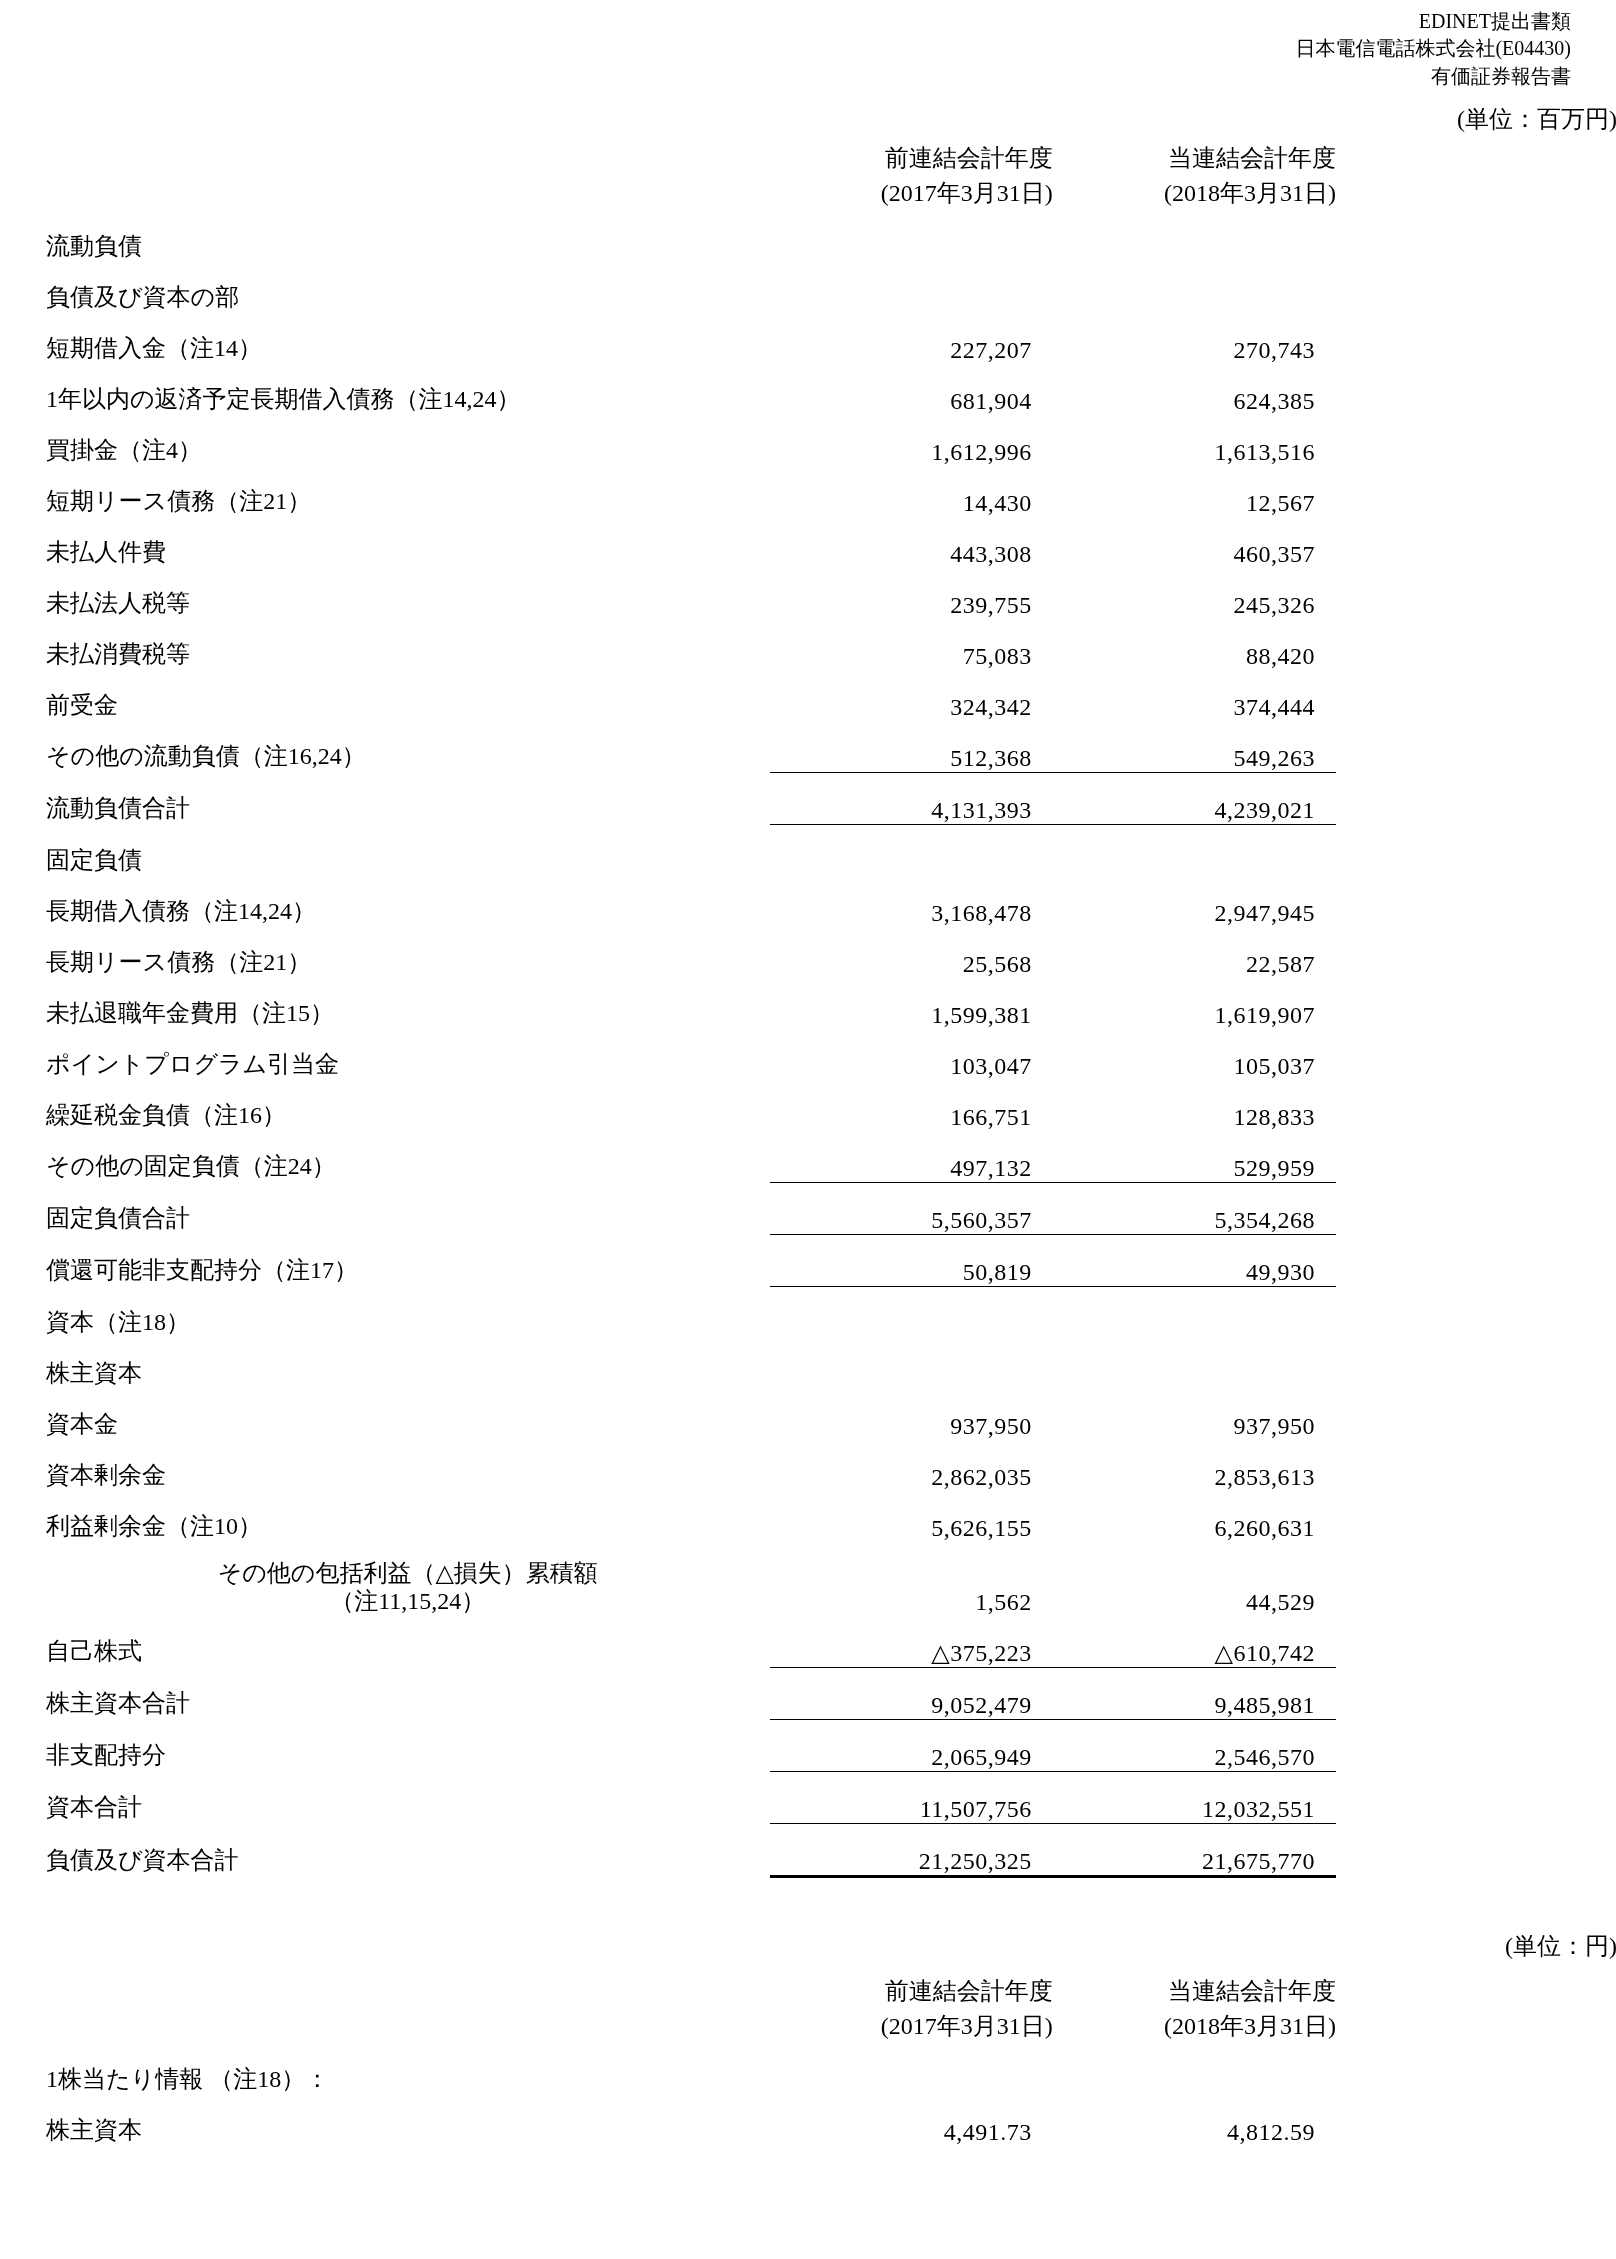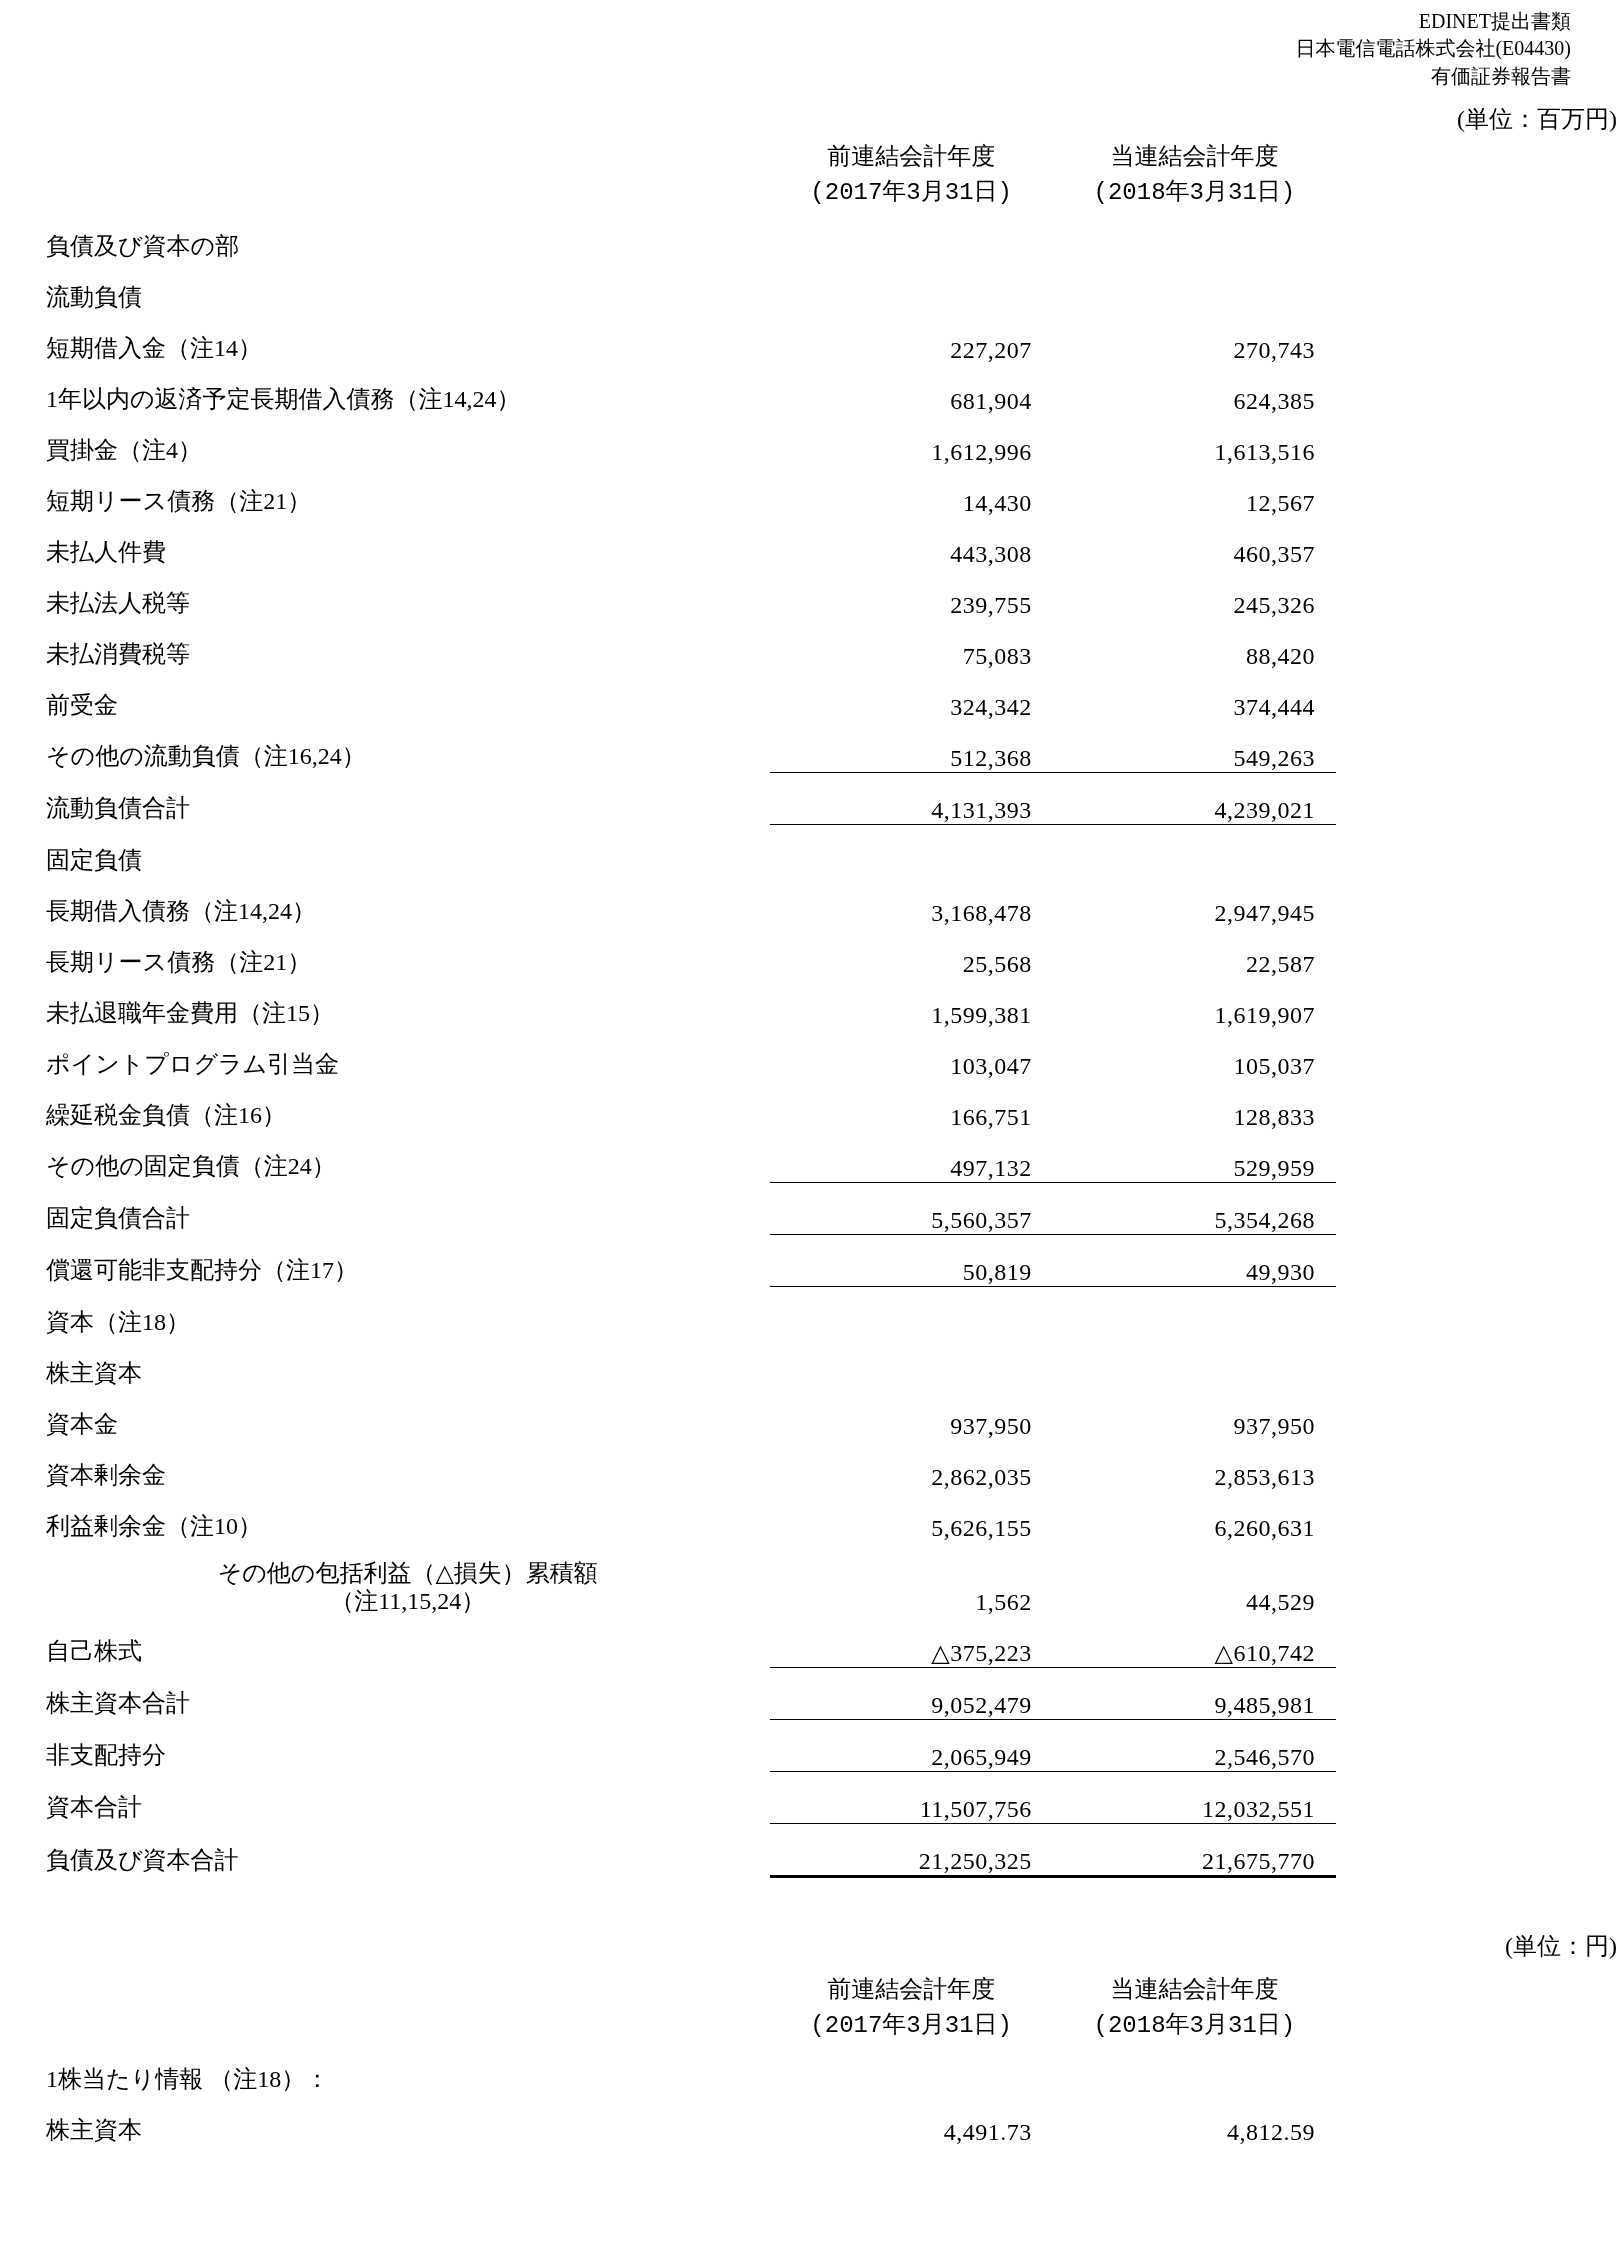--- a/index.html
+++ b/index.html
@@ -53,25 +53,24 @@
   table.fin col.c-num   { width: 283px; }
 
   table.fin td, table.fin th {
     font-size: 24px;
     font-weight: normal;
     padding: 0;
     vertical-align: bottom;
   }
 
   .hdr-cell {
-    text-align: center;
+    text-align: right;
     padding: 6.7px 0 8.6px 0;
     line-height: 1.45;
     white-space: nowrap;
-    font-family: Liberation Mono, monospace;
   }
   .hdr-cell .l2 { display: block; }
 
   tr.row td { height: 51px; }
   tr.row td.label {
     padding-left: 0;
     white-space: nowrap;
   }
   tr.row td.num {
     text-align: right;
@@ -127,26 +126,26 @@
             <span class="l2">(2017年3月31日)</span>
           </th>
           <th class="hdr-cell">
             <span>当連結会計年度</span>
             <span class="l2">(2018年3月31日)</span>
           </th>
         </tr>
       </thead>
       <tbody>
           <tr class="row">
+            <td class="label ind1">流動負債</td>
+            <td class="num"></td>
+            <td class="num"></td>
+          </tr>
+          <tr class="row">
             <td class="label ind0">負債及び資本の部</td>
-            <td class="num"></td>
-            <td class="num"></td>
-          </tr>
-          <tr class="row">
-            <td class="label ind1">流動負債</td>
             <td class="num"></td>
             <td class="num"></td>
           </tr>
           <tr class="row">
             <td class="label ind2">短期借入金（注14）</td>
             <td class="num">227,207</td>
             <td class="num">270,743</td>
           </tr>
           <tr class="row">
             <td class="label ind2">1年以内の返済予定長期借入債務（注14,24）</td>

